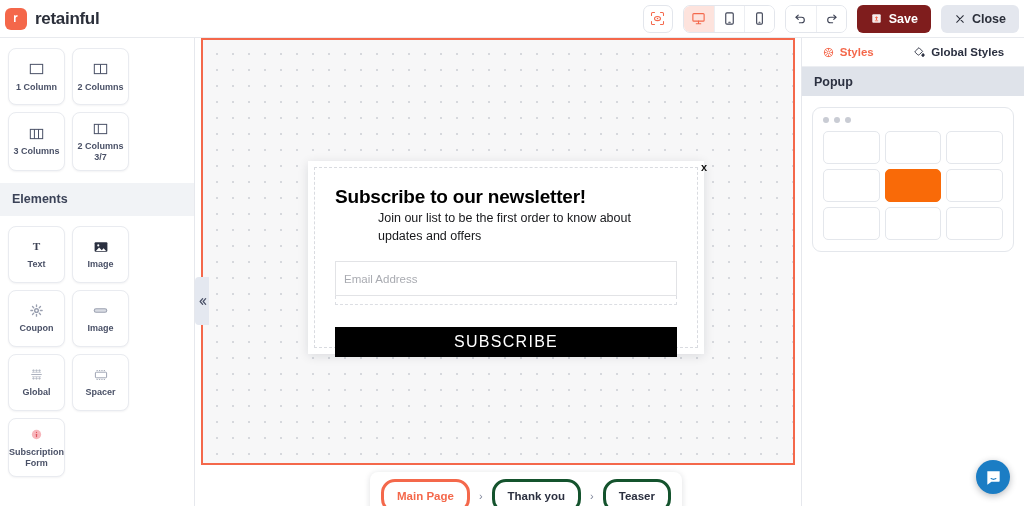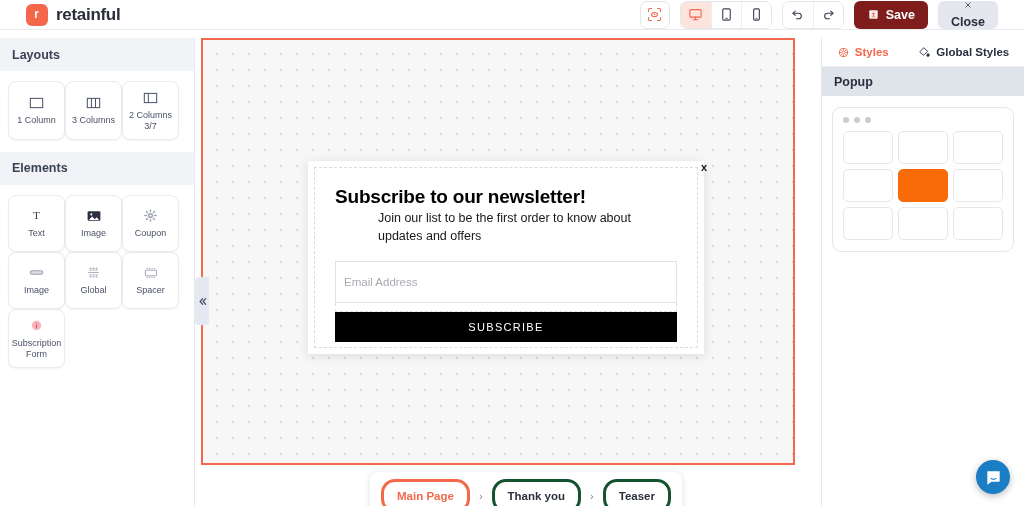--- a/index.html
+++ b/index.html
@@ -6,24 +6,24 @@
   html, body {
     width: 1024px; height: 506px;
     font-family: "Liberation Sans", sans-serif;
     background: #ffffff;
     overflow: hidden;
   }
   #app { position: relative; width: 1024px; height: 506px; }
 
   
   .topbar {
-    position: absolute; top: 0; left: 0; width: 1024px; height: 30px;
+    position: absolute; top: 0; left: 0; width: 1024px; height: 38px;
     background: #ffffff; border-bottom: 1px solid #e8eaee;
     display: flex; align-items: center; justify-content: space-between;
-    padding: 0 26px;
+    padding: 0 5px;
   }
   .brand { display: flex; align-items: center; gap: 8px; }
   .brand-mark {
     width: 22px; height: 22px; border-radius: 6px; background: #f4674a;
     display: flex; align-items: center; justify-content: center;
     color: #fff; font-size: 14px; font-weight: 700; line-height: 1;
   }
   .brand-name { font-size: 17px; font-weight: 700; color: #2b2f3a; letter-spacing: -.3px; }
 
   .tb-right { display: flex; align-items: center; gap: 10px; }
@@ -45,35 +45,35 @@
   .btn-save {
     display: flex; align-items: center; gap: 6px;
     background: #7f1d1d; color: #fff; border: none; border-radius: 6px;
     height: 28px; padding: 0 13px; font-size: 12.5px; font-weight: 600;
     font-family: inherit; cursor: pointer;
   }
   .btn-close {
     display: flex; align-items: center; gap: 6px;
     background: #e4e7ee; color: #2b2f3a; border: none; border-radius: 6px;
     height: 28px; padding: 0 13px; font-size: 12.5px; font-weight: 600;
-    font-family: inherit; cursor: pointer; flex-direction: column;
+    font-family: inherit; cursor: pointer;
   }
 
   
   .sidebar {
     position: absolute; top: 38px; left: 0; width: 195px; height: 468px;
     background: #ffffff; border-right: 1px solid #e6e8ed;
     overflow: hidden;
   }
   .sb-header {
     background: #f1f3f6; height: 33px; display: flex; align-items: center;
     padding: 0 12px; font-size: 12.5px; font-weight: 700; color: #3b4257;
   }
   .sb-grid {
-    display: flex; flex-wrap: wrap; padding: 10px 8px 12px 8px;
+    display: flex; flex-wrap: wrap; gap: 7px; padding: 10px 8px 12px 8px; font-weight: bold;
   }
   .sb-card {
     width: 57px; min-height: 57px;
     border: 1px solid #e9ebf0; border-radius: 8px; background: #fff;
     display: flex; flex-direction: column; align-items: center; justify-content: center;
     gap: 4px; padding: 7px 3px; cursor: pointer;
     box-shadow: 0 1px 2px rgba(20,25,40,.05);
   }
   .sb-card .lbl {
     font-size: 9px; color: #4a5167; text-align: center; line-height: 1.22;
@@ -115,48 +115,48 @@
     font-size: 11px; font-weight: 700; color: #111; cursor: pointer; line-height: 1;
   }
   .popup-title {
     font-size: 19px; font-weight: 700; color: #000; line-height: 1.2;
     margin-bottom: 0; letter-spacing: -.2px;
   }
   .popup-sub {
     font-size: 12.5px; color: #17181b; line-height: 1.45; margin-bottom: 16px; margin-left: 43px;
   }
   .popup-field {
-    width: 100%; height: 42px; border: 1px solid #e2e3e6; background: #fff;
+    width: 100%; height: 35px; border: 1px solid #e2e3e6; background: #fff;
     display: flex; align-items: center; padding: 0 8px;
     font-size: 11.5px; color: #a9abb1;
   }
   .popup-gap { width: 100%; height: 9px; border: 1px dashed #dcdee3; border-top: none; }
   .popup-cta {
     width: 100%; height: 30px; background: #000; color: #fff;
     display: flex; align-items: center; justify-content: center;
-    font-size: 11px; letter-spacing: 1.3px; cursor: pointer;
+    font-size: 16px; letter-spacing: 1.3px; cursor: pointer; margin-top: 22px;
   }
 
   
   .pagetabs {
     position: absolute; left: 175px; top: 434px;
     background: #fff; border-radius: 8px; box-shadow: 0 1px 6px rgba(20,25,40,.14);
     display: flex; align-items: center; gap: 9px; padding: 7px 11px;
   }
   .ptab {
     border: 3px solid #14532d; border-radius: 14px; height: 34px;
     display: flex; align-items: center; padding: 0 13px;
     font-size: 11.5px; color: #2b3040; cursor: pointer; font-weight: 600;
   }
   .ptab.active { border-color: #f4684b; color: #f4684b; }
   .ptab-sep { color: #7e8499; font-size: 11px; }
 
   
   .rightpanel {
-    position: absolute; top: 38px; right: 0; width: 203px; height: 468px;
+    position: absolute; top: 38px; right: 0; width: 223px; height: 468px;
     background: #fff; border-left: 1px solid #e6e8ed;
   }
   .rp-tabs {
     height: 29px; display: flex; align-items: center; justify-content: space-around;
     border-bottom: 1px solid #eceef2;
   }
   .rp-tab {
     display: flex; align-items: center; gap: 5px;
     font-size: 11.5px; font-weight: 700; color: #2b3040; cursor: pointer;
   }
@@ -272,29 +272,37 @@
         <svg width="12" height="12" viewBox="0 0 20 20" aria-hidden="true">
           <path d="M4.5 4.5l11 11M15.5 4.5l-11 11" stroke="#2b2f3a" stroke-width="1.8" stroke-linecap="round"></path>
         </svg>
         <span>Close</span>
       </button>
     </div>
   </div>
 
   <div class="sidebar">
 
-    <div class="sb-header">Layouts</div>
     <div class="sb-grid">
       <div class="sb-card">
         <span class="sb-ico">
           <svg width="17" height="14" viewBox="0 0 22 18">
               <rect x="3" y="3" width="16" height="12" fill="none" stroke="#4a5167" stroke-width="1.3"></rect>
             </svg>
         </span>
         <span class="lbl">1 Column</span>
+      </div>
+      <div class="sb-card">
+        <span class="sb-ico">
+          <svg width="17" height="14" viewBox="0 0 22 18">
+              <rect x="3" y="3" width="16" height="12" fill="none" stroke="#4a5167" stroke-width="1.3"></rect>
+              <path d="M11 3v12" stroke="#4a5167" stroke-width="1.3"></path>
+            </svg>
+        </span>
+        <span class="lbl">2 Columns</span>
       </div>
       <div class="sb-card">
         <span class="sb-ico">
           <svg width="17" height="14" viewBox="0 0 22 18">
               <rect x="3" y="3" width="16" height="12" fill="none" stroke="#4a5167" stroke-width="1.3"></rect>
               <path d="M8.3 3v12M13.6 3v12" stroke="#4a5167" stroke-width="1.3"></path>
             </svg>
         </span>
         <span class="lbl">3 Columns</span>
       </div>

